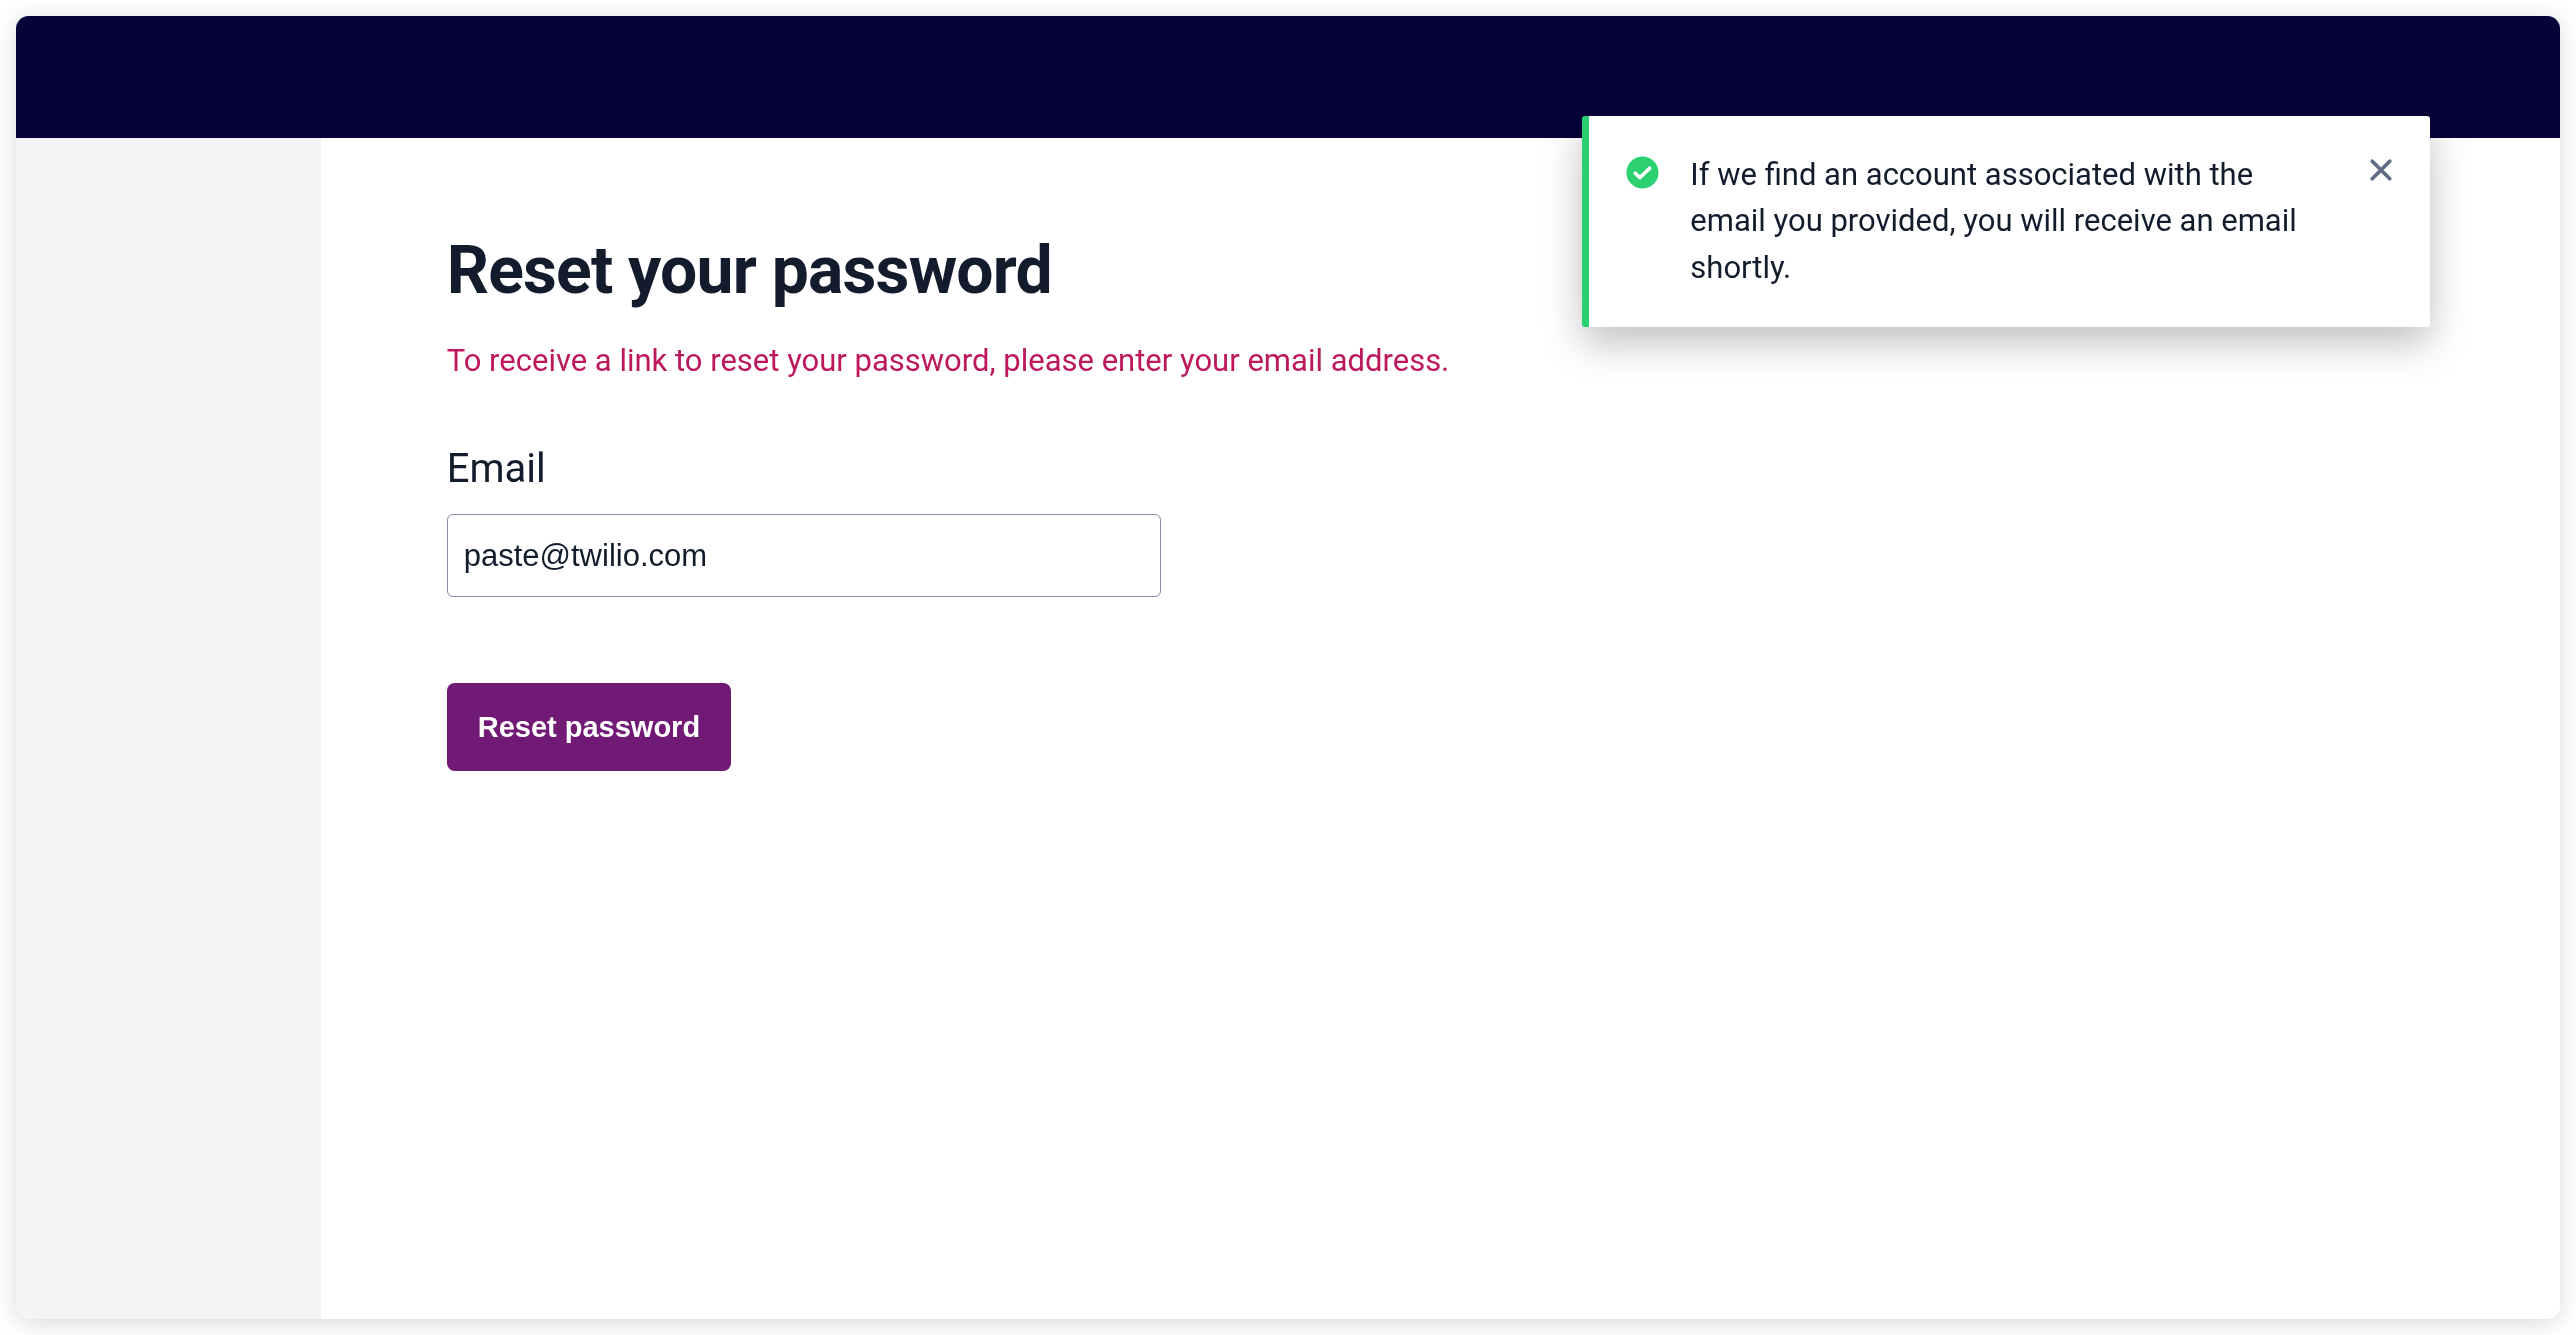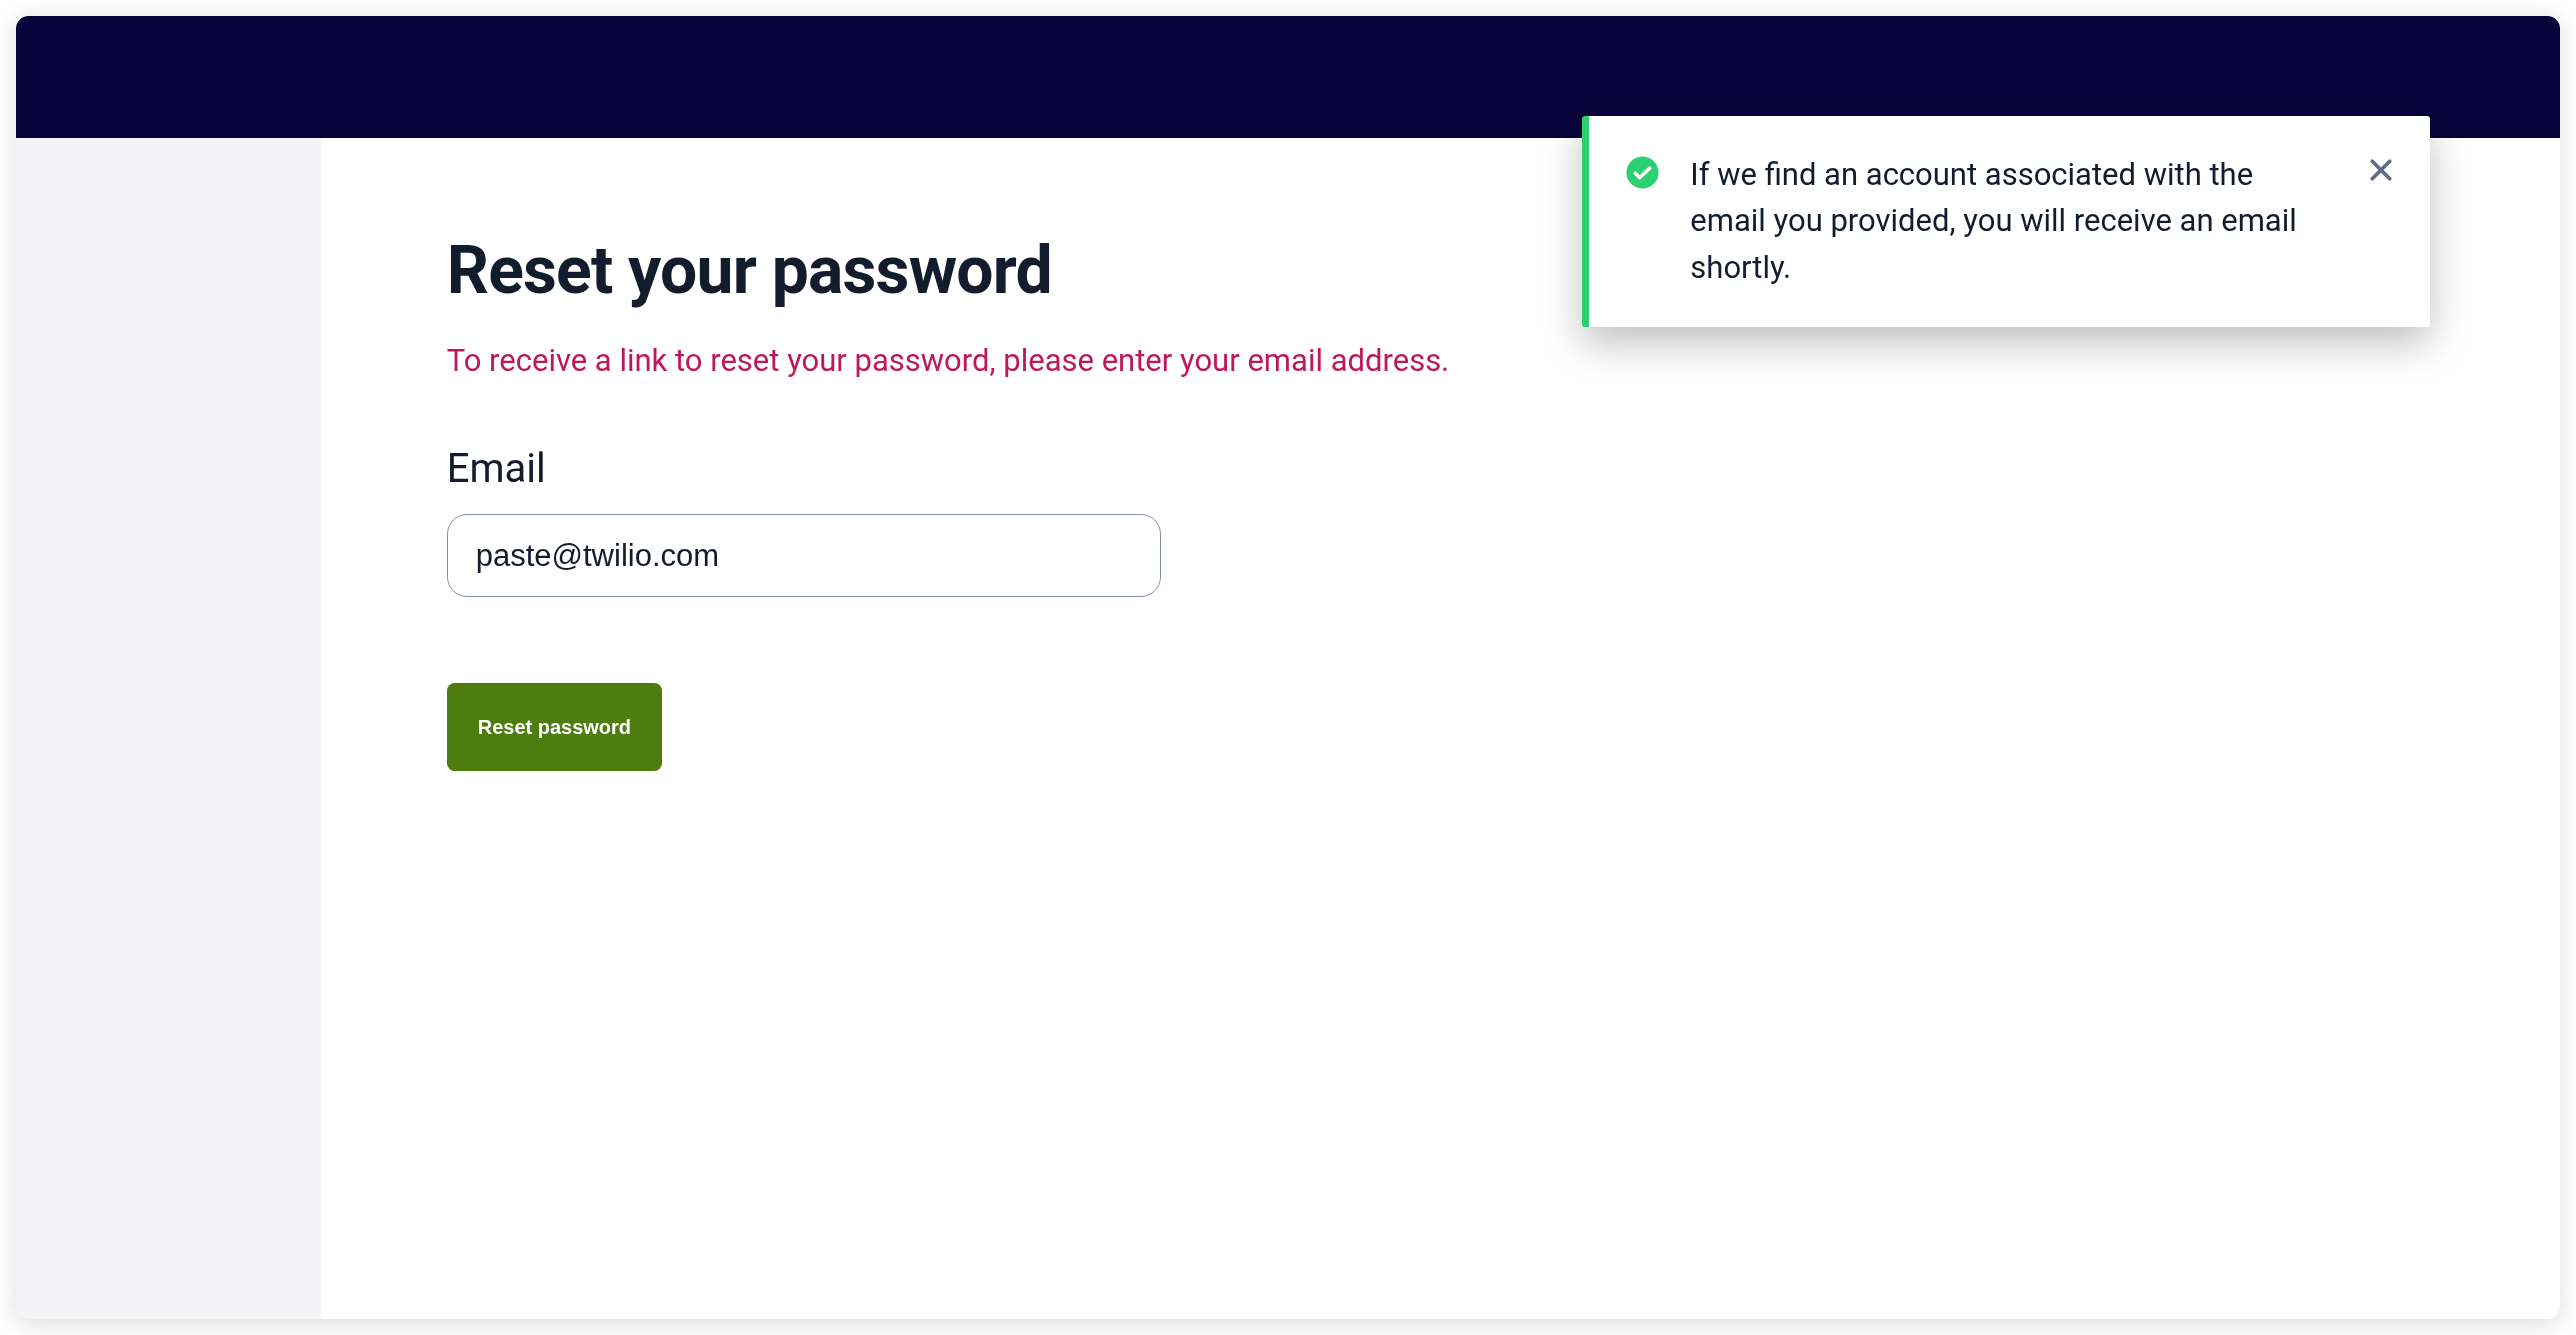--- a/index.html
+++ b/index.html
@@ -58,37 +58,37 @@
     display: block;
     font-size: 40px;
     font-weight: 400;
     color: #121c2d;
     margin-bottom: 22px;
   }
   .email-input {
     width: 714px;
     height: 83px;
     border: 1.6px solid #8891aa;
-    border-radius: 20px;
+    border-radius: 6px;
     font-size: 31px;
     color: #121c2d;
-    padding: 0 28px;
+    padding: 0 16px;
     background: #ffffff;
     outline: none;
   }
   .submit-btn {
     margin-top: 86px;
     display: inline-flex;
     align-items: center;
     justify-content: center;
     height: 88px;
     padding: 0 31px;
-    background: #4d7c0f;
+    background: #701a75;
     color: #ffffff;
-    font-size: 20px;
+    font-size: 29px;
     font-weight: 600;
     border: none;
     border-radius: 7.8px;
     cursor: pointer;
   }
 
   
   .toast {
     position: absolute;
     top: 100px;

